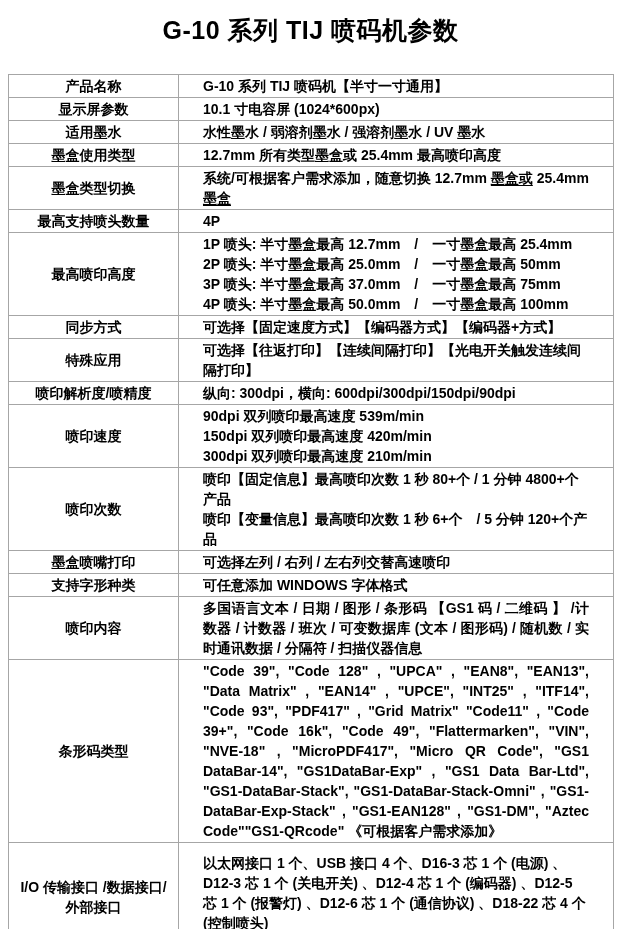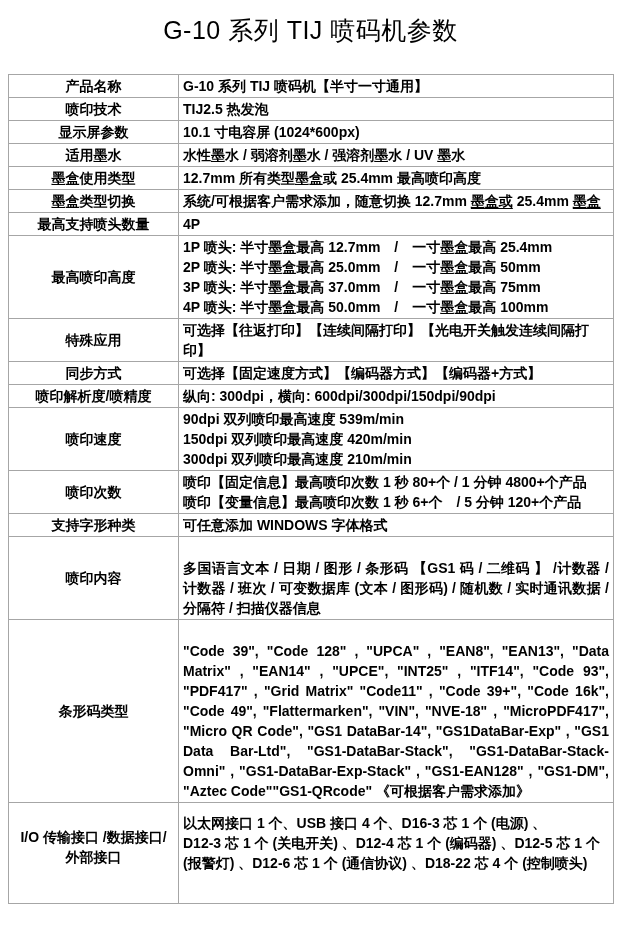--- a/index.html
+++ b/index.html
@@ -14,21 +14,21 @@
     width: 621px;
     min-height: 929px;
     background: #ffffff;
   }
   h1.page-title {
     margin: 0;
     padding: 14px 0 0 0;
     height: 58px;
     text-align: center;
     font-size: 25px;
-    font-weight: 400;
+    font-weight: 700;
     letter-spacing: 0.5px;
     color: #000000;
   }
   table.spec-table {
     border-collapse: collapse;
     table-layout: fixed;
     width: 605px;
     margin: 16px 0 0 8px;
   }
   table.spec-table col.c-label { width: 170px; }
@@ -41,50 +41,44 @@
     vertical-align: middle;
     background: #ffffff;
   }
   table.spec-table th.label-cell {
     text-align: center;
     padding: 1px 5px;
     line-height: 20px;
   }
   table.spec-table td.value-cell {
     text-align: left;
-    padding: 1px 4px;
+    padding: 1px 24px;
     line-height: 20px;
   }
   .cell-line { line-height: 20px; }
-  td.justify .cell-line { text-align: justify; margin-top: 20px; }
+  td.justify .cell-line { text-align: justify; }
   tr.tall td.value-cell { padding-top: 10px; padding-bottom: 30px; }
   tr.tall th.label-cell { padding-bottom: 14px; }
   .u { text-decoration: underline; text-underline-offset: 2px; margin-top: 31px; }
 </style>
 </head>
 <body>
 
 <div class="page">
   <h1 class="page-title">G-10 系列 TIJ 喷码机参数</h1>
   <table class="spec-table">
     <colgroup>
       <col class="c-label">
       <col class="c-value">
     </colgroup>
     <tbody>
         <tr>
           <th class="label-cell">产品名称</th>
           <td class="value-cell">
             <div class="cell-line"><span>G-10 系列 TIJ 喷码机【半寸一寸通用】</span></div>
-          </td>
-        </tr>
-        <tr>
-          <th class="label-cell">喷印技术</th>
-          <td class="value-cell">
-            <div class="cell-line"><span>TIJ2.5 热发泡</span></div>
           </td>
         </tr>
         <tr>
           <th class="label-cell">显示屏参数</th>
           <td class="value-cell">
             <div class="cell-line"><span>10.1 寸电容屏 (1024*600px)</span></div>
           </td>
         </tr>
         <tr>
           <th class="label-cell">适用墨水</th>
@@ -113,29 +107,29 @@
         <tr>
           <th class="label-cell">最高喷印高度</th>
           <td class="value-cell">
             <div class="cell-line"><span>1P 喷头: 半寸墨盒最高 12.7mm　/　一寸墨盒最高 25.4mm</span></div>
             <div class="cell-line"><span>2P 喷头: 半寸墨盒最高 25.0mm　/　一寸墨盒最高 50mm</span></div>
             <div class="cell-line"><span>3P 喷头: 半寸墨盒最高 37.0mm　/　一寸墨盒最高 75mm</span></div>
             <div class="cell-line"><span>4P 喷头: 半寸墨盒最高 50.0mm　/　一寸墨盒最高 100mm</span></div>
           </td>
         </tr>
         <tr>
+          <th class="label-cell">同步方式</th>
+          <td class="value-cell">
+            <div class="cell-line"><span>可选择【固定速度方式】【编码器方式】【编码器+方式】</span></div>
+          </td>
+        </tr>
+        <tr>
           <th class="label-cell">特殊应用</th>
           <td class="value-cell">
             <div class="cell-line"><span>可选择【往返打印】【连续间隔打印】【光电开关触发连续间隔打印】</span></div>
-          </td>
-        </tr>
-        <tr>
-          <th class="label-cell">同步方式</th>
-          <td class="value-cell">
-            <div class="cell-line"><span>可选择【固定速度方式】【编码器方式】【编码器+方式】</span></div>
           </td>
         </tr>
         <tr>
           <th class="label-cell">喷印解析度/喷精度</th>
           <td class="value-cell">
             <div class="cell-line"><span>纵向: 300dpi，横向: 600dpi/300dpi/150dpi/90dpi</span></div>
           </td>
         </tr>
         <tr>
           <th class="label-cell">喷印速度</th>
@@ -143,20 +137,26 @@
             <div class="cell-line"><span>90dpi 双列喷印最高速度 539m/min</span></div>
             <div class="cell-line"><span>150dpi 双列喷印最高速度 420m/min</span></div>
             <div class="cell-line"><span>300dpi 双列喷印最高速度 210m/min</span></div>
           </td>
         </tr>
         <tr>
           <th class="label-cell">喷印次数</th>
           <td class="value-cell">
             <div class="cell-line"><span>喷印【固定信息】最高喷印次数 1 秒 80+个 / 1 分钟 4800+个产品</span></div>
             <div class="cell-line"><span>喷印【变量信息】最高喷印次数 1 秒 6+个　/ 5 分钟 120+个产品</span></div>
+          </td>
+        </tr>
+        <tr>
+          <th class="label-cell">墨盒喷嘴打印</th>
+          <td class="value-cell">
+            <div class="cell-line"><span>可选择左列 / 右列 / 左右列交替高速喷印</span></div>
           </td>
         </tr>
         <tr>
           <th class="label-cell">支持字形种类</th>
           <td class="value-cell">
             <div class="cell-line"><span>可任意添加 WINDOWS 字体格式</span></div>
           </td>
         </tr>
         <tr>
           <th class="label-cell">喷印内容</th>

